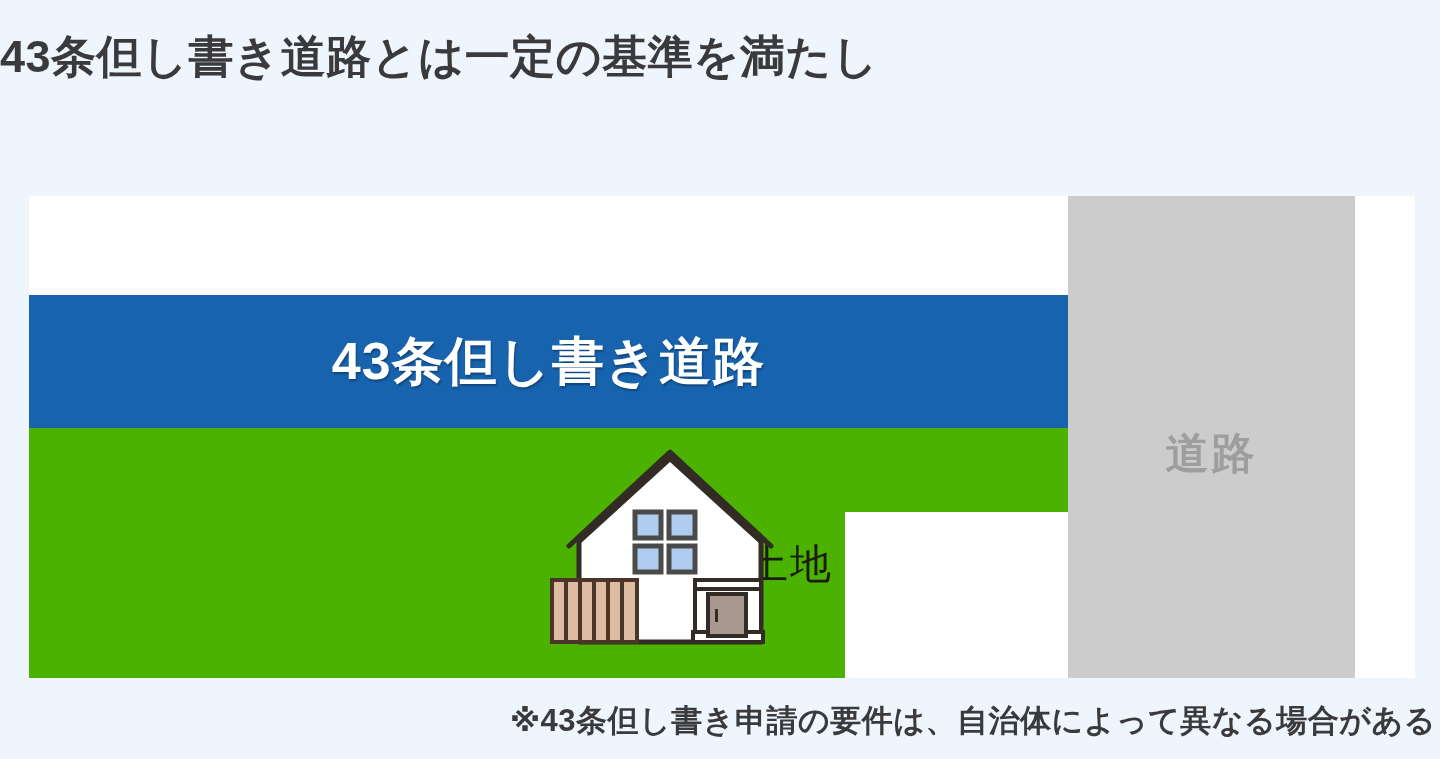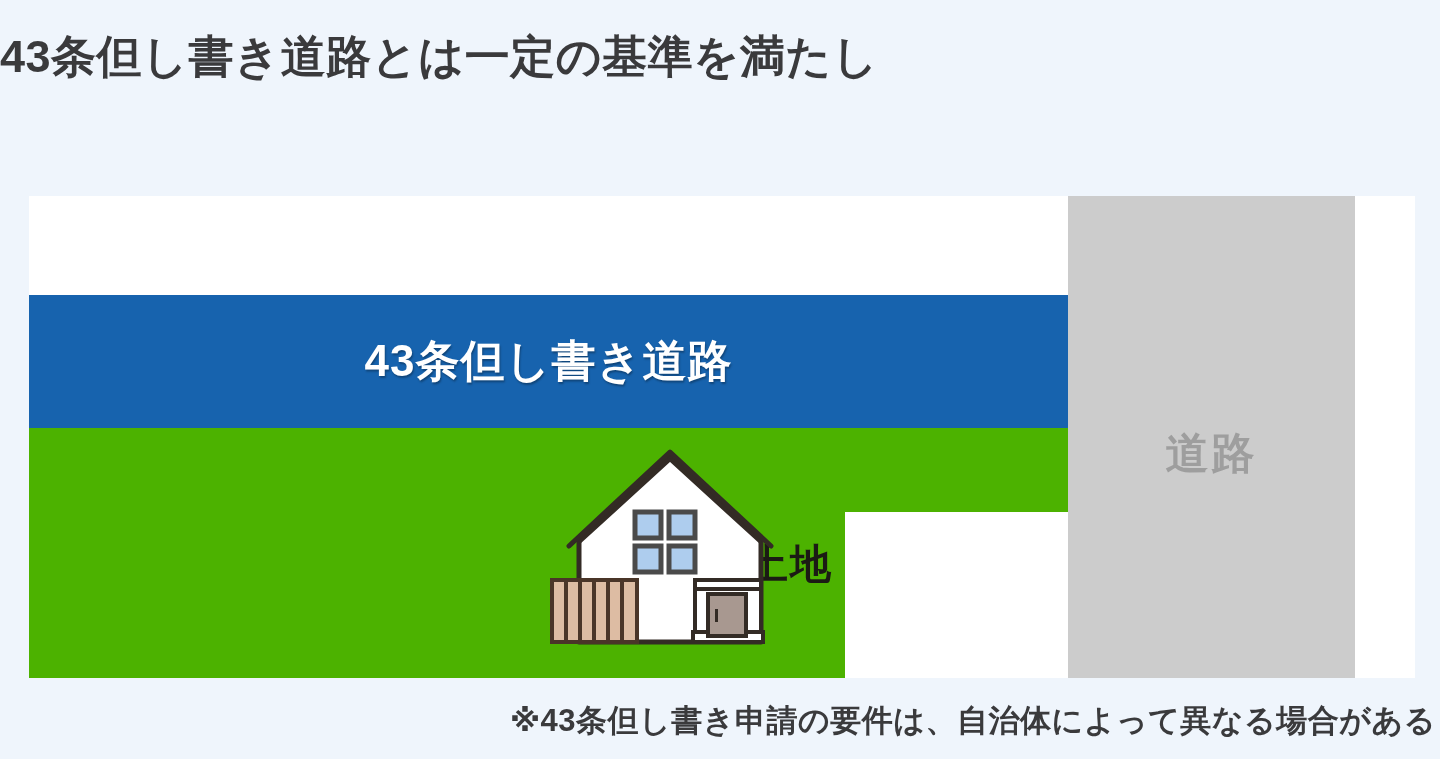--- a/index.html
+++ b/index.html
@@ -53,21 +53,21 @@
   .blue-band-label {
     position: absolute;
     left: 0;
     top: 0;
     width: 1039px;
     height: 133px;
     display: flex;
     align-items: center;
     justify-content: center;
     color: #FFFFFF;
-    font-size: 44px;
+    font-size: 52px;
     font-weight: bold;
     letter-spacing: 1px;
     text-shadow: 1px 2px 2px rgba(0,0,0,0.30);
     white-space: nowrap;
   }
 
   
   .green-top {
     position: absolute;
     left: 0;
@@ -83,21 +83,21 @@
     width: 816px;
     height: 166px;
     background: #4CB200;
   }
   .land-label {
     position: absolute;
     left: 718px;
     top: 341px;
     color: #1B1B14;
     font-size: 41px;
-    font-weight: bold;
+    font-weight: normal;
     letter-spacing: 2px;
     white-space: nowrap;
     text-align: center;
   }
 
   
   .road-strip {
     position: absolute;
     left: 1039px;
     top: 0;

